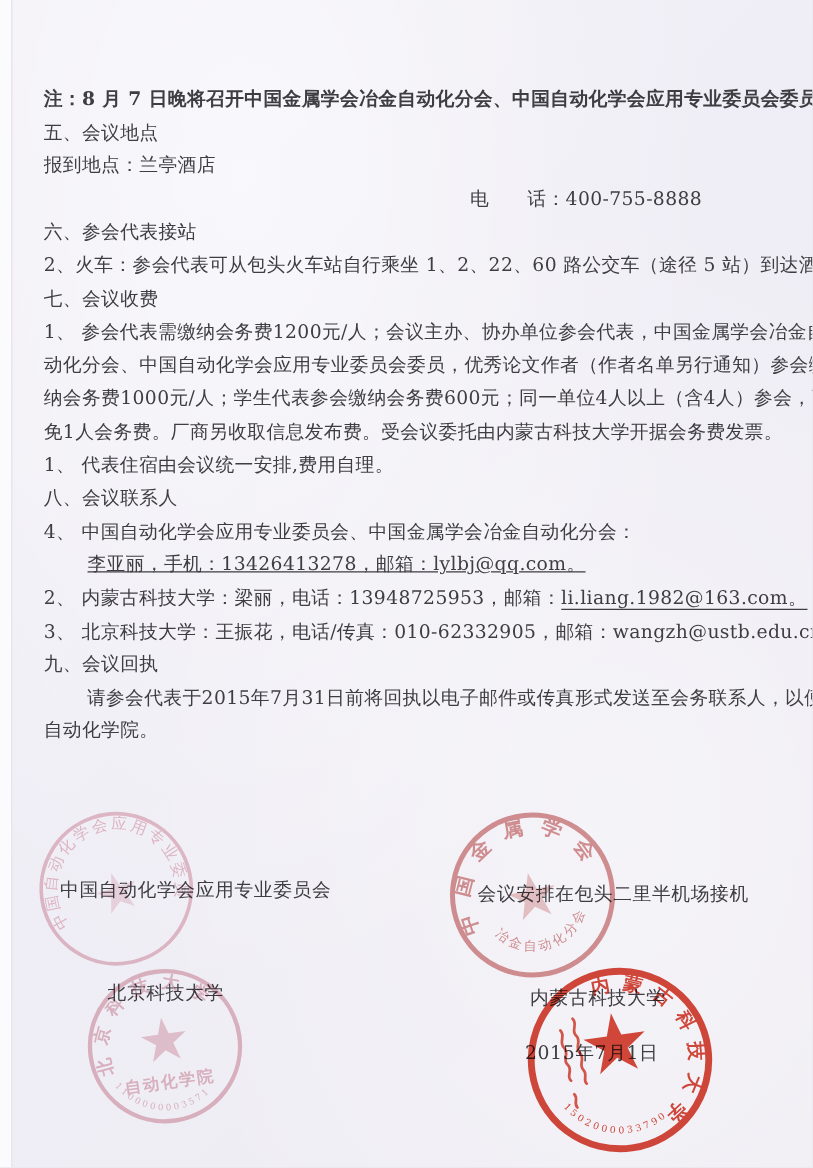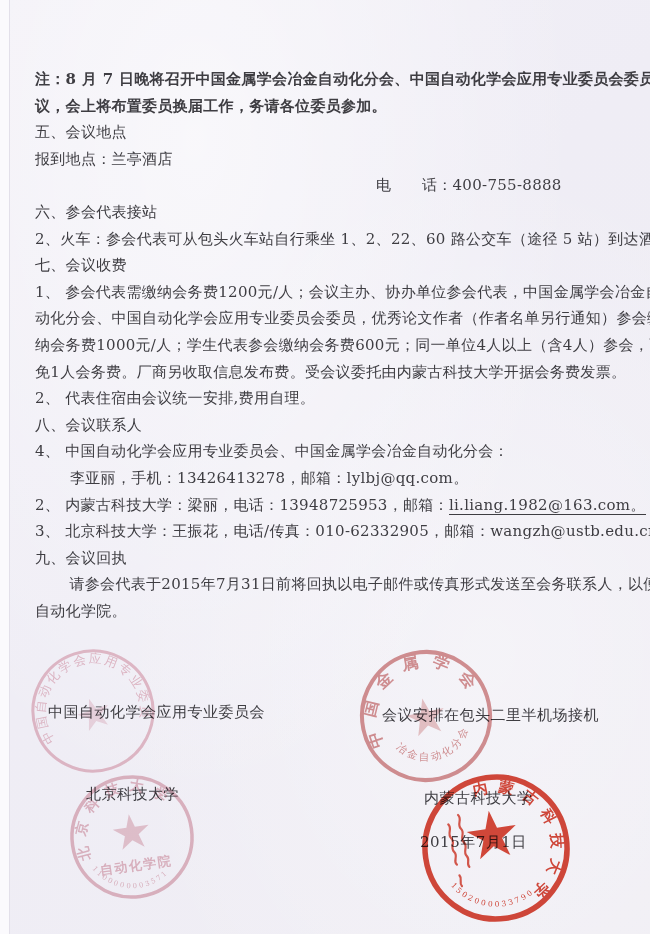--- a/index.html
+++ b/index.html
@@ -21,52 +21,51 @@
   }
   .content{
     position:absolute;left:35px;top:66px;right:25px;
   }
   .doc-line{
     height:26.6px;line-height:26.6px;
     font-size:15px;letter-spacing:.3px;
     white-space:nowrap;position:relative;
   }
   .note{font-weight:700;}
-  .indent-name{padding-left:35px;}
+  .indent-name{padding-left:35px;text-decoration:underline;}
   .indent-para{text-indent:2.3em;}
   .phone-col{position:absolute;left:341px;top:0;}
   .u{border-bottom:1.2px solid #3e3d42;padding-bottom:0;}
   .sig{
     position:absolute;font-size:15px;letter-spacing:.5px;white-space:nowrap;color:#3e3d42;
   }
   .stamp{position:absolute;mix-blend-mode:multiply;pointer-events:none;}
   .stamp svg{display:block;}
   .stamp text{font-family:"DejaVu Serif","Liberation Serif",serif;}
 </style>
 </head>
 <body>
 
 <div class="page">
 
   <div class="content">
     <div class="doc-line note">注：8 月 7 日晚将召开中国金属学会冶金自动化分会、中国自动化学会应用专业委员会委员会</div>
-    <div class="doc-line note">议，会上将布置委员换届工作，务请各位委员参加。</div>
     <div class="doc-line">五、会议地点</div>
     <div class="doc-line">报到地点：兰亭酒店</div>
     <div class="doc-line">
       <span class="phone-col">电　　话：400-755-8888</span>
     </div>
     <div class="doc-line">六、参会代表接站</div>
     <div class="doc-line">2、火车：参会代表可从包头火车站自行乘坐 1、2、22、60 路公交车（途径 5 站）到达酒店。</div>
     <div class="doc-line">七、会议收费</div>
     <div class="doc-line">1、 参会代表需缴纳会务费1200元/人；会议主办、协办单位参会代表，中国金属学会冶金自</div>
     <div class="doc-line">动化分会、中国自动化学会应用专业委员会委员，优秀论文作者（作者名单另行通知）参会缴</div>
     <div class="doc-line">纳会务费1000元/人；学生代表参会缴纳会务费600元；同一单位4人以上（含4人）参会，可减</div>
     <div class="doc-line">免1人会务费。厂商另收取信息发布费。受会议委托由内蒙古科技大学开据会务费发票。</div>
-    <div class="doc-line">2、 代表住宿由会议统一安排,费用自理。</div>
+    <div class="doc-line">1、 代表住宿由会议统一安排,费用自理。</div>
     <div class="doc-line">八、会议联系人</div>
     <div class="doc-line">4、 中国自动化学会应用专业委员会、中国金属学会冶金自动化分会：</div>
     <div class="doc-line indent-name">李亚丽，手机：13426413278，邮箱：lylbj@qq.com。</div>
     <div class="doc-line">
       <span>2、 内蒙古科技大学：梁丽，电话：13948725953，邮箱：</span><span class="u">li.liang.1982@163.com。</span>
     </div>
     <div class="doc-line">3、 北京科技大学：王振花，电话/传真：010-62332905，邮箱：wangzh@ustb.edu.cn。</div>
     <div class="doc-line">九、会议回执</div>
     <div class="doc-line indent-para">请参会代表于2015年7月31日前将回执以电子邮件或传真形式发送至会务联系人，以便安</div>
     <div class="doc-line">自动化学院。</div>

